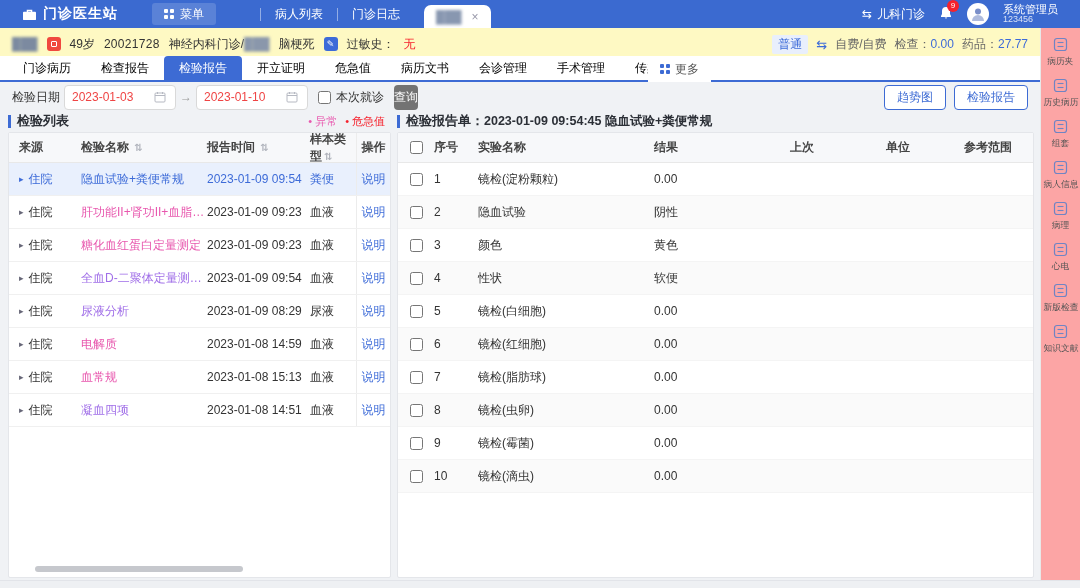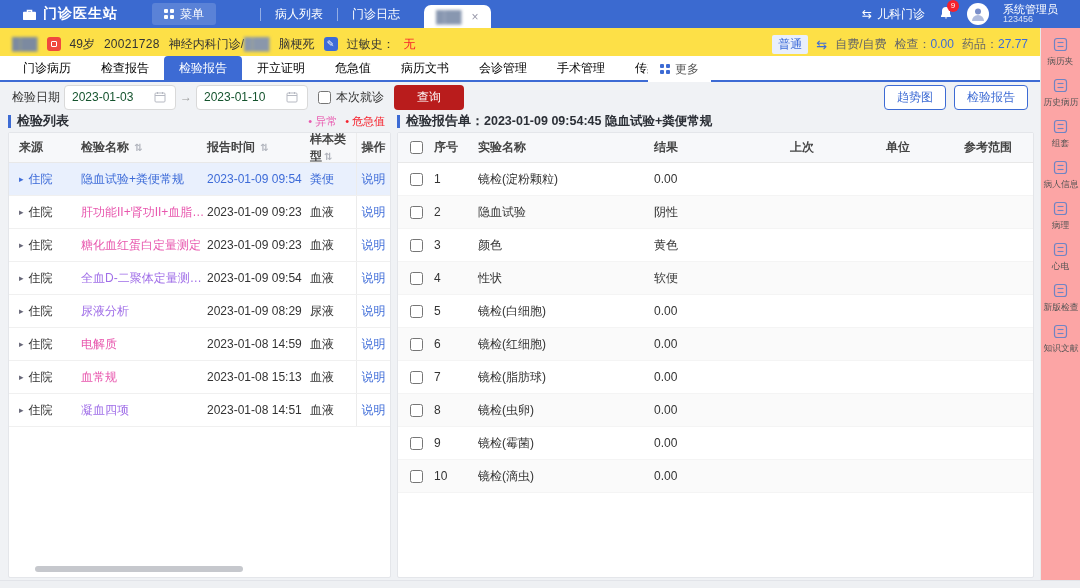--- a/index.html
+++ b/index.html
@@ -22,21 +22,21 @@
   .top-right { margin-left:auto; display:flex; align-items:center; gap:14px; }
   .dept-switch { display:flex; align-items:center; gap:5px; font-size:12px; cursor:pointer; }
   .bell-wrap { position:relative; cursor:pointer; }
   .badge { position:absolute; top:-6px; left:8px; background:#f5222d; color:#fff; font-size:8px; min-width:12px; height:12px; line-height:12px; text-align:center; border-radius:7px; padding:0 2px; }
   .avatar { width:22px; height:22px; border-radius:50%; background:#fff; display:flex; align-items:center; justify-content:center; overflow:hidden; }
   .userblock { line-height:1.1; }
   .userblock .uname { font-size:11px; }
   .userblock .uid { font-size:9px; opacity:.8; }
 
   
-  .patientbar { position:absolute; top:28px; left:0; width:1040px; height:28px; background:#fde047; display:flex; align-items:center; padding:16px 12px; gap:9px; border-bottom:1px solid #f0f1f4; }
+  .patientbar { position:absolute; top:28px; left:0; width:1040px; height:28px; background:#fef9c3; display:flex; align-items:center; padding:16px 12px; gap:9px; border-bottom:1px solid #f0f1f4; }
   .pname { color:#7c8aa0; font-weight:bold; filter:blur(1.6px); }
   .flag-red { width:14px; height:14px; background:#f0483e; border-radius:3px; display:flex; align-items:center; justify-content:center; }
   .flag-red i { display:block; width:6px; height:6px; border:1.5px solid #fff; border-radius:1px; }
   .pitem { color:#333; }
   .mrn { letter-spacing:.3px; }
   .masked-inline { color:#8a97ab; filter:blur(1.5px); }
   .edit-ic { width:14px; height:14px; background:#3d6bd8; border-radius:3px; color:#fff; font-size:9px; display:flex; align-items:center; justify-content:center; cursor:pointer; }
   .allergy-val { color:#f5222d; }
   .pb-right { margin-left:auto; display:flex; align-items:center; gap:8px; }
   .fee-badge { background:#e9effc; color:#3d6bd8; border-radius:2px; padding:1px 6px; }
@@ -47,26 +47,26 @@
   
   .tabsrow { position:absolute; top:56px; left:0; width:1040px; height:26px; background:#fff; display:flex; align-items:flex-end; padding-left:8px; border-bottom:2px solid #3d6bd4; }
   .ftab { height:24px; line-height:24px; padding:0 15px; color:#000000; cursor:pointer; }
   .ftab.active { background:#3d6bd4; color:#fff; border-radius:4px 4px 0 0; }
   .more-tab { display:flex; align-items:center; gap:5px; height:24px; padding:0 12px; color:#555; cursor:pointer; }
   .gridicon-blue i { background:#3d6bd4; }
 
   
   .filterrow { position:absolute; top:84px; left:0; width:1040px; height:26px; display:flex; align-items:center; padding:0 12px; gap:4px; }
   .dateinput { display:flex; align-items:center; width:112px; height:25px; border:1px solid #d9d9d9; border-radius:4px; background:#fff; padding:0 7px; gap:4px; }
-  .dateinput input { border:0; outline:0; width:78px; font-size:12px; color:#14532d; font-family:inherit; background:transparent; }
+  .dateinput input { border:0; outline:0; width:78px; font-size:12px; color:#ef4444; font-family:inherit; background:transparent; }
   .cal { color:#b6b9c2; }
   .arrow { color:#999; }
   .chk { display:flex; align-items:center; gap:5px; margin-left:6px; }
   .chk input { width:13px; height:13px; accent-color:#3d6bd4; }
-  .btn-primary { height:25px; padding:0 23px; background:#b91c1c; color:#fff; border:0; border-radius:4px; font-size:12px; cursor:pointer; margin-left:6px; font-family:inherit; }
+  .btn-primary { height:25px; padding:0 0; background:#737373; color:#fff; border:0; border-radius:4px; font-size:12px; cursor:pointer; margin-left:6px; font-family:inherit; }
   .fr-right { margin-left:auto; display:flex; gap:8px; }
   .btn-outline { height:25px; padding:0 12px; background:#fff; color:#3d6bd4; border:1px solid #3d6bd4; border-radius:4px; font-size:12px; cursor:pointer; font-family:inherit; }
 
   
   .titlesrow { position:absolute; top:110px; left:8px; width:1026px; height:22px; display:flex; align-items:center; }
   .sec-title { display:flex; align-items:center; font-weight:bold; font-size:13px; color:#2b2f36; }
   .sec-title .bar { width:3px; height:13px; background:#3d6bd4; margin-right:6px; }
   .lt-block { width:383px; display:flex; align-items:center; }
   .legend { margin-left:auto; display:flex; gap:8px; font-size:11px; align-items:center; padding-right:6px; }
   .lg-item { display:flex; align-items:center; gap:3px; }

